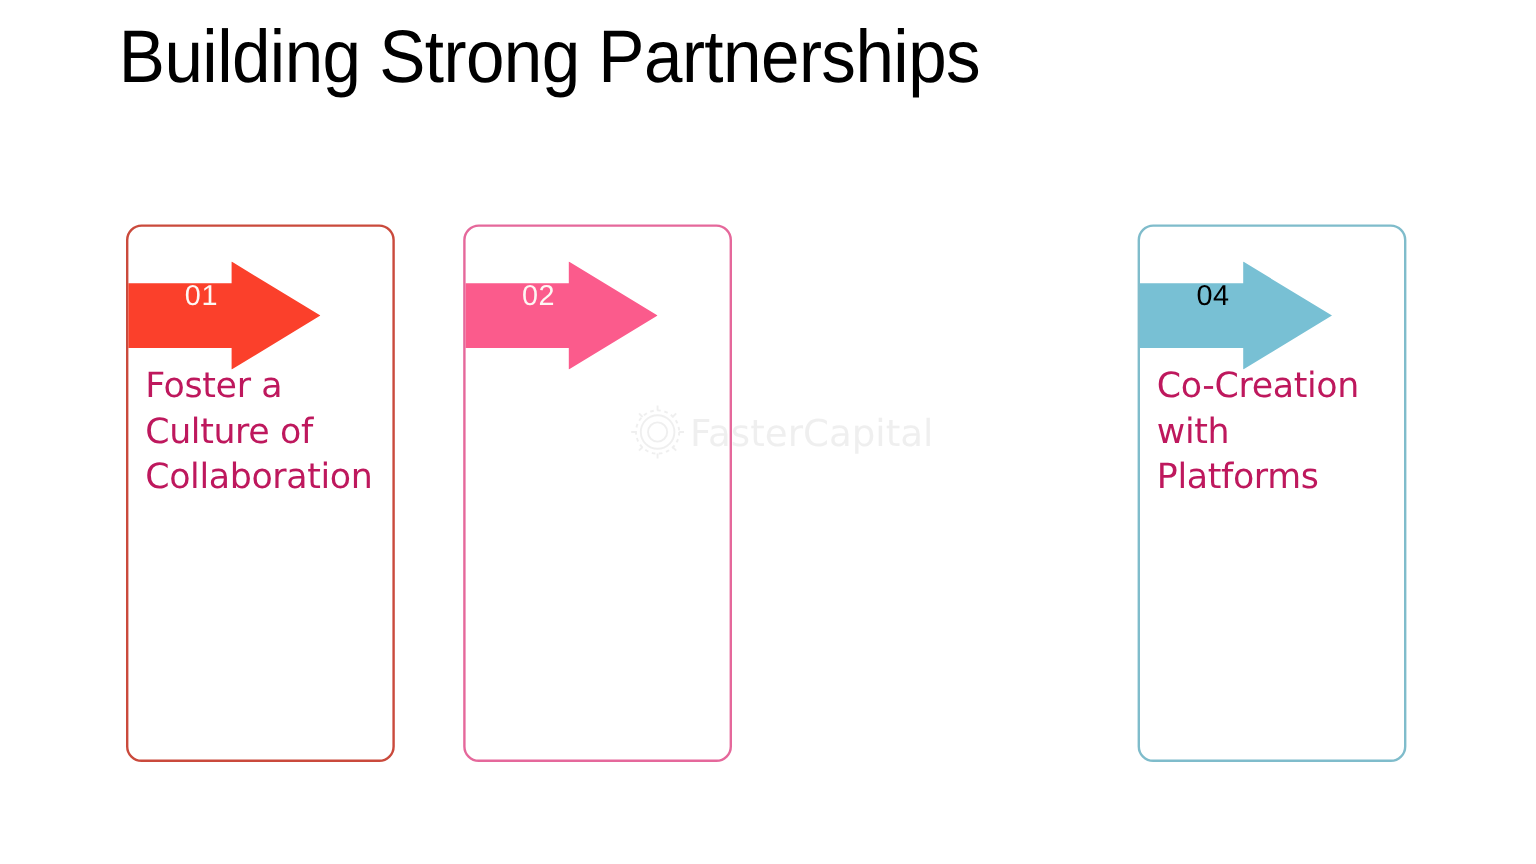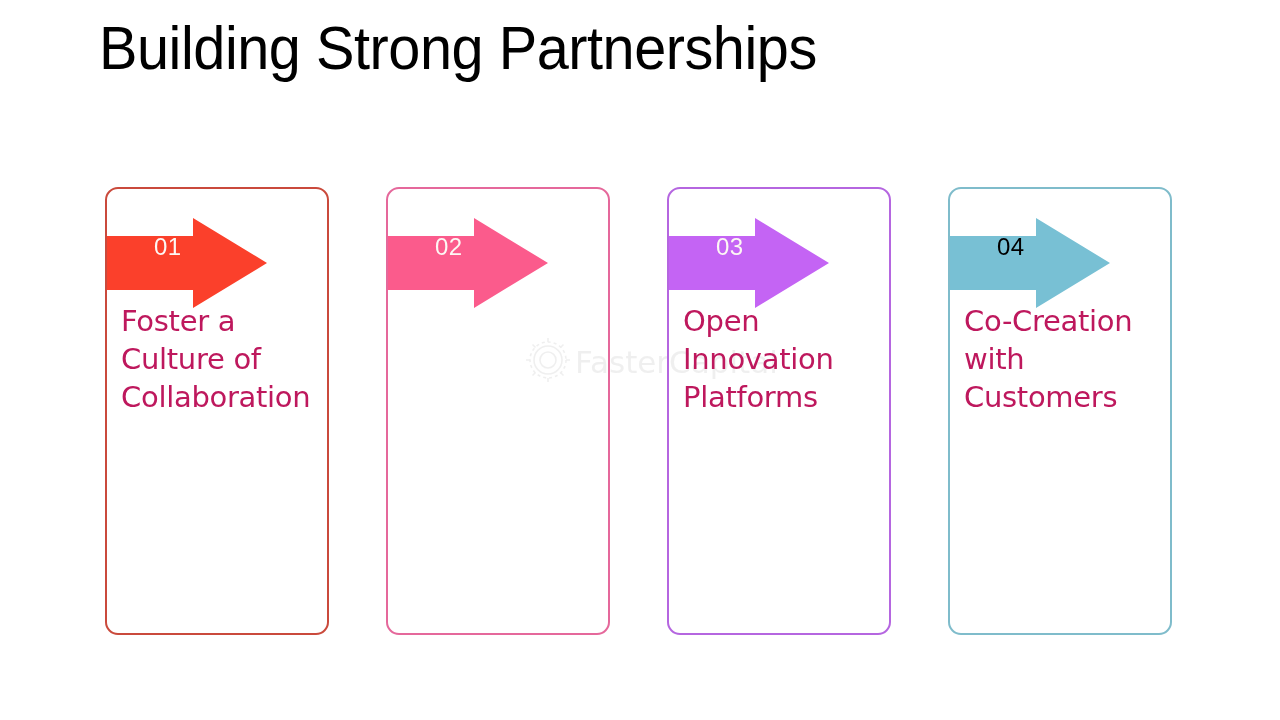--- a/index.html
+++ b/index.html
@@ -150,37 +150,26 @@
 
   <div class="card card-2" style="border-color: rgb(229, 104, 155);">
     <div class="arrow-wrap">
       <svg width="162" height="90" viewBox="0 0 162 90">
         <polygon points="0,18 88,18 88,0 162,45 88,90 88,72 0,72" fill="#FB5B8C"></polygon>
       </svg>
     </div>
     <div class="step-number" style="color: rgb(253, 247, 244); text-align: center;">02</div>
   </div>
 
-  <div class="card card-3" style="border-color: rgb(181, 102, 224);">
-    <div class="arrow-wrap">
-      <svg width="162" height="90" viewBox="0 0 162 90">
-        <polygon points="0,18 88,18 88,0 162,45 88,90 88,72 0,72" fill="#C464F4"></polygon>
-      </svg>
-    </div>
-    <div class="step-number" style="color: rgb(253, 247, 244);">03</div>
-    <div class="card-text">Open
-Innovation
-Platforms</div>
-  </div>
 
   <div class="card card-4" style="border-color: rgb(127, 188, 203);">
     <div class="arrow-wrap">
       <svg width="162" height="90" viewBox="0 0 162 90">
         <polygon points="0,18 88,18 88,0 162,45 88,90 88,72 0,72" fill="#78C0D4"></polygon>
       </svg>
     </div>
     <div class="step-number" style="color: #000000;">04</div>
     <div class="card-text">Co-Creation
 with
-Customers</div>
+Platforms</div>
   </div>
 
 </div>
 
 </body></html>

